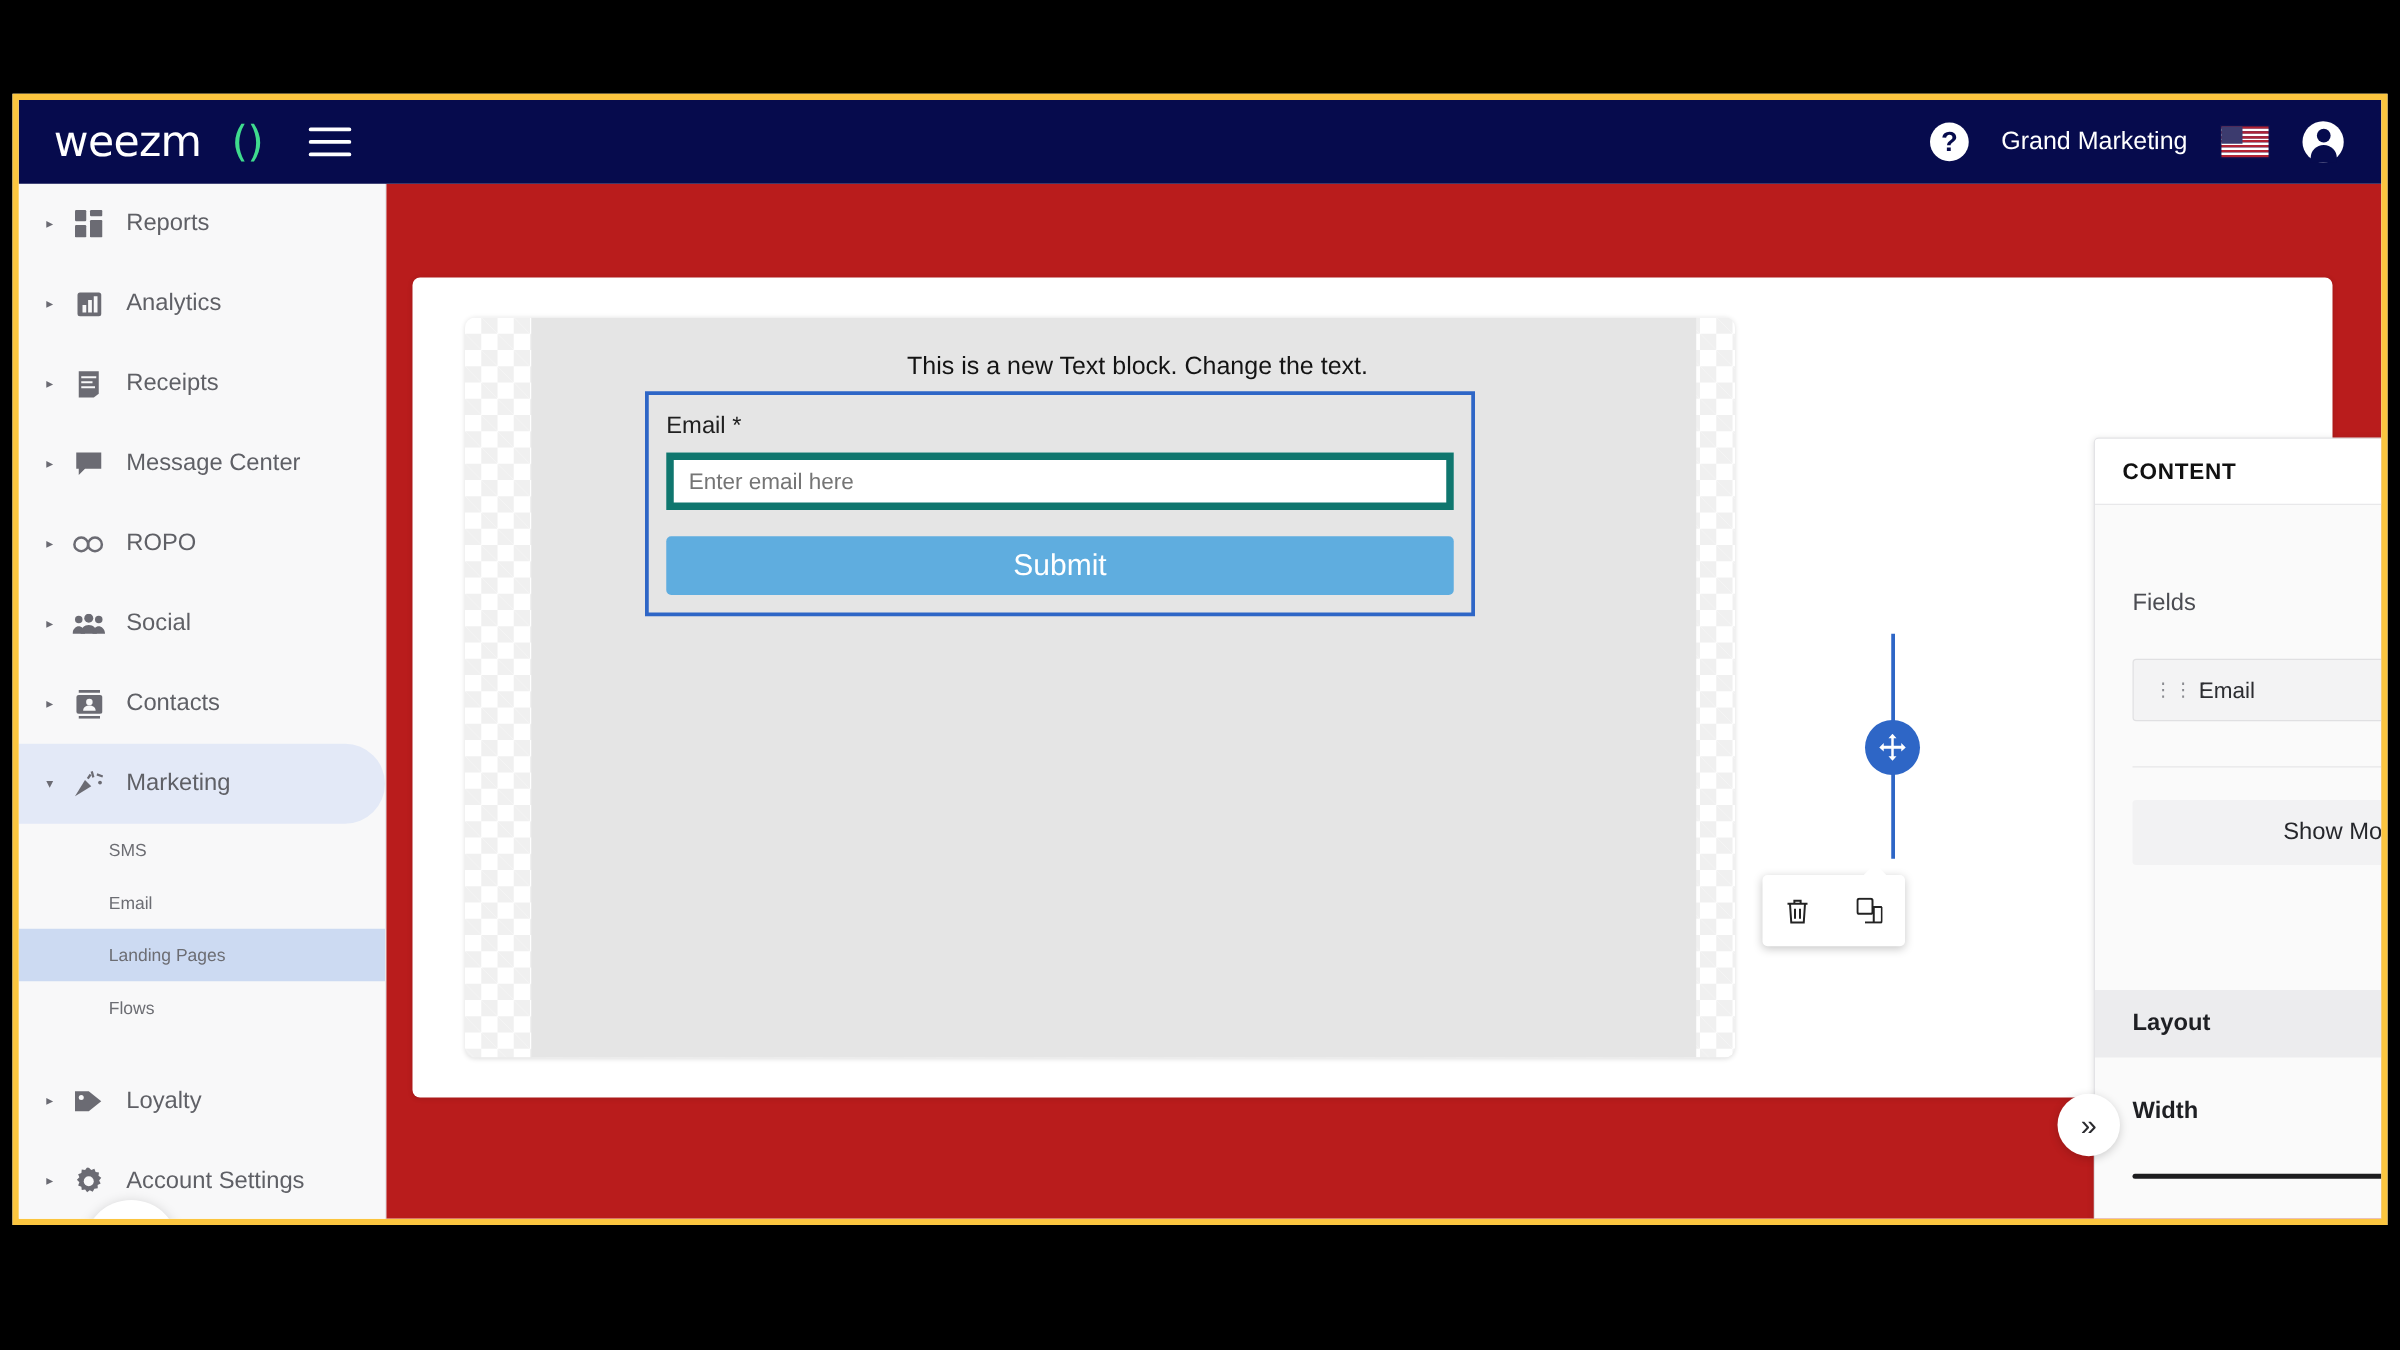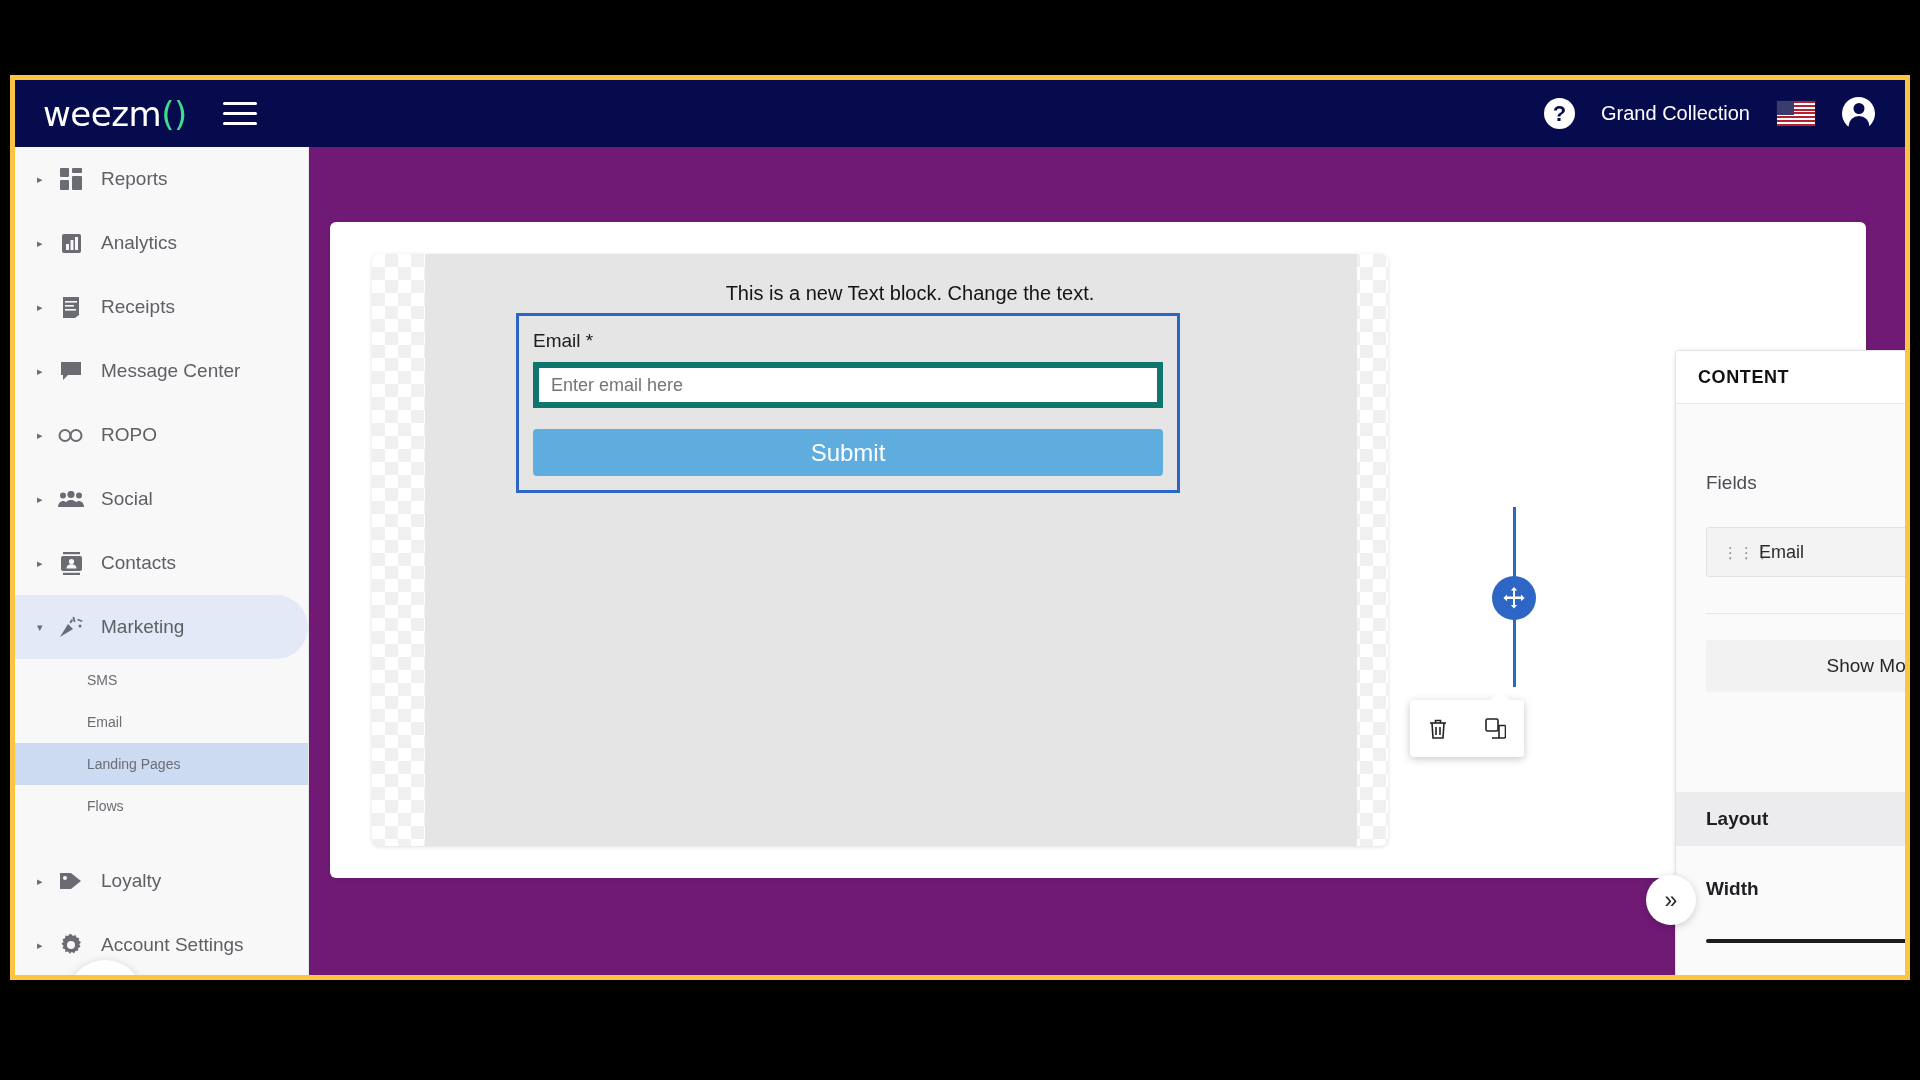--- a/index.html
+++ b/index.html
@@ -12,21 +12,21 @@
   #app-frame{
     position:absolute;left:10px;top:75px;width:1900px;height:905px;
     border:5px solid #fbc53f;box-sizing:border-box;background:#ffffff;
     overflow:hidden;
   }
   
   #topbar{
     position:absolute;left:0;top:0;width:100%;height:67px;background:#060b4d;
     display:flex;align-items:center;z-index:60;
   }
-  #logo-wrap{display:flex;align-items:center;margin-left:28px;}
+  #logo-wrap{display:flex;align-items:center;margin-left:28px;gap:24px;}
   .logo-text{
     color:#fff;font-size:34px;letter-spacing:-0.5px;font-weight:400;
     font-family:"DejaVu Sans",sans-serif;
   }
   .logo-o{color:#3fdb8e;display:inline-block;}
   #hamburger{margin-left:36px;width:34px;display:flex;flex-direction:column;gap:7px;cursor:pointer;}
   #hamburger span{display:block;height:3px;background:#fff;border-radius:2px;}
   #topbar-right{margin-left:auto;display:flex;align-items:center;gap:26px;margin-right:30px;}
   .help-badge{
     width:31px;height:31px;border-radius:50%;background:#fff;color:#060b4d;
@@ -68,21 +68,21 @@
   #n-widget{
     position:absolute;left:52px;top:880px;width:76px;height:76px;border-radius:50%;background:#fff;
     box-shadow:0 2px 10px rgba(0,0,0,.18);display:flex;align-items:center;justify-content:center;z-index:55;
     cursor:pointer;
   }
   #n-widget .nletter{font-size:44px;font-weight:bold;color:#1b1b1b;font-family:"DejaVu Sans",sans-serif;
     line-height:1;filter:blur(.4px);}
 
   
   #main{
-    position:absolute;left:293px;top:67px;right:0;bottom:0;background:#701a75;overflow:hidden;
+    position:absolute;left:293px;top:67px;right:0;bottom:0;background:#b91c1c;overflow:hidden;
   }
   #content-card{
     position:absolute;left:22px;top:75px;width:1536px;height:656px;background:#fff;
     border-radius:6px;box-shadow:0 1px 4px rgba(0,0,0,.12);
   }
   
   #canvas{
     position:absolute;left:42px;top:32px;width:1016px;height:592px;border-radius:8px;
     background-color:#fff;
     background-image:
@@ -180,21 +180,21 @@
       <span class="logo-text">weezm</span>
         <span class="logo-text logo-o">()</span>
     </div>
     <div id="hamburger">
       <span></span>
         <span></span>
         <span></span>
     </div>
     <div id="topbar-right">
       <div class="help-badge">?</div>
-      <div id="account-name">Grand Collection</div>
+      <div id="account-name">Grand Marketing</div>
       <div id="flag">
         <div class="stripe"></div>
           <div class="stripe w"></div>
           <div class="stripe"></div>
           <div class="stripe w"></div>
         <div class="stripe"></div>
           <div class="stripe w"></div>
           <div class="stripe"></div>
           <div class="stripe w"></div>
         <div class="stripe"></div>

